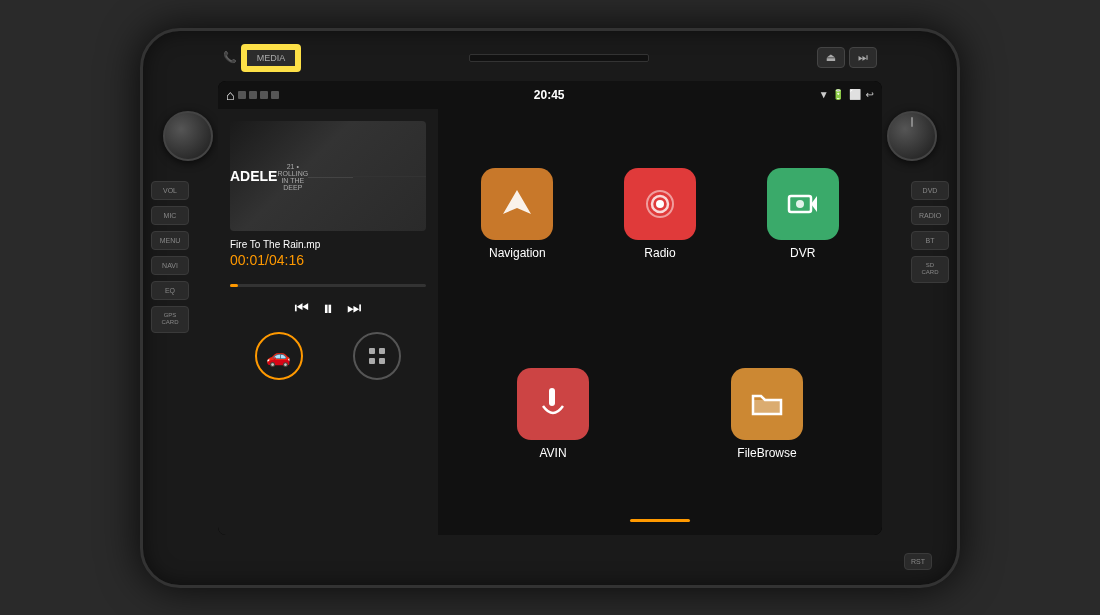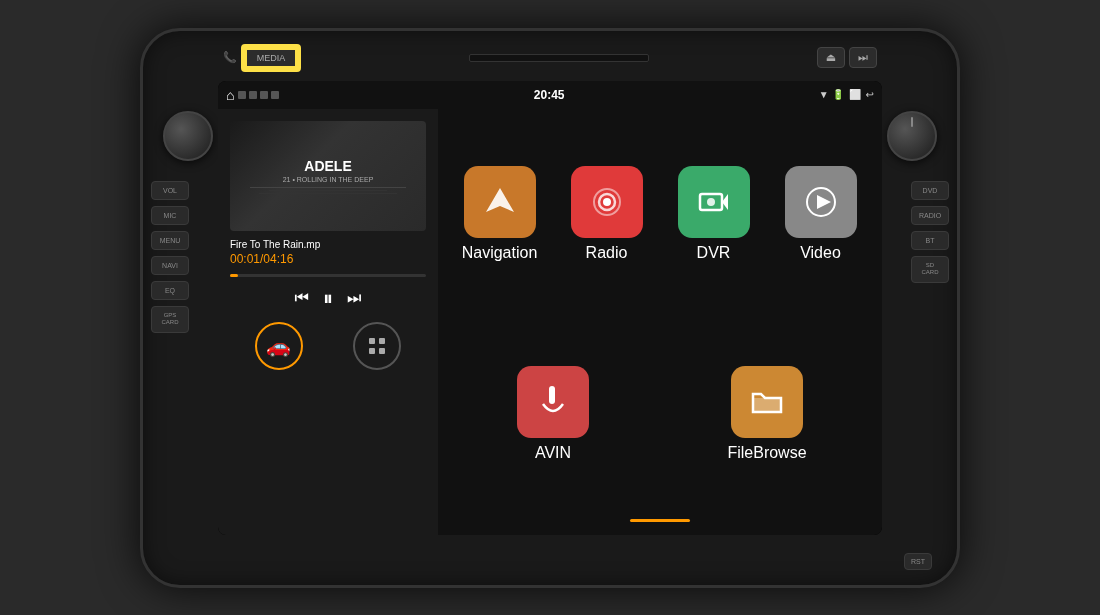--- a/index.html
+++ b/index.html
@@ -204,21 +204,21 @@
       margin-bottom: 8px;
     }
 
     .album-art-inner {
       width: 100%;
       height: 100%;
       background: linear-gradient(135deg, #1a1a1a 0%, #333 40%, #2a2a2a 100%);
       display: flex;
       align-items: center;
       justify-content: center;
-      flex-direction: column;
+      flex-direction: row;
     }
 
     .adele-text {
       color: #fff;
       font-size: 14px;
       font-weight: bold;
       text-align: center;
     }
 
     .album-sub {
@@ -232,22 +232,22 @@
       color: #fff;
       font-size: 10px;
       margin-bottom: 2px;
       white-space: nowrap;
       overflow: hidden;
       text-overflow: ellipsis;
     }
 
     .track-time {
       color: #f90;
-      font-size: 12px;
-      margin-bottom: 8px;
+      font-size: 14px;
+      margin-bottom: 16px;
     }
 
     .progress-bar {
       width: 100%;
       height: 3px;
       background: #333;
       border-radius: 2px;
       margin-bottom: 10px;
     }
 
@@ -346,21 +346,21 @@
       height: 72px;
       border-radius: 14px;
       display: flex;
       align-items: center;
       justify-content: center;
       font-size: 28px;
     }
 
     .app-label {
       color: #fff;
-      font-size: 16px;
+      font-size: 12px;
       text-align: center;
     }
 
     
     .icon-nav { background: #c8782a; }
     .icon-radio { background: #e03a3a; }
     .icon-dvr { background: #3aaa6a; }
     .icon-music { background: #5555cc; }
     .icon-video { background: #888; }
     .icon-avin { background: #cc4444; }
@@ -516,29 +516,20 @@
               <svg width="36" height="36" viewBox="0 0 36 36">
                 <rect x="4" y="10" width="22" height="16" rx="2" fill="none" stroke="white" stroke-width="2.5"></rect>
                 <polygon points="32,10 26,18 32,26" fill="white"></polygon>
                 <circle cx="15" cy="18" r="4" fill="white" opacity="0.85"></circle>
               </svg>
             </div>
             <span class="app-label">DVR</span>
           </div>
 
 
-          <div class="app-item">
-            <div class="app-icon icon-video">
-              <svg width="36" height="36" viewBox="0 0 36 36">
-                <circle cx="18" cy="18" r="14" fill="none" stroke="white" stroke-width="2"></circle>
-                <polygon points="14,11 28,18 14,25" fill="white"></polygon>
-              </svg>
-            </div>
-            <span class="app-label">Video</span>
-          </div>
         </div>
 
         <div class="app-row">
 
           <div class="app-item">
             <div class="app-icon icon-avin">
               <svg width="36" height="36" viewBox="0 0 36 36">
                 <rect x="14" y="2" width="6" height="18" rx="3" fill="white"></rect>
                 <path d="M8 20 Q18 34 28 20" fill="none" stroke="white" stroke-width="2.5"></path>
               </svg>

